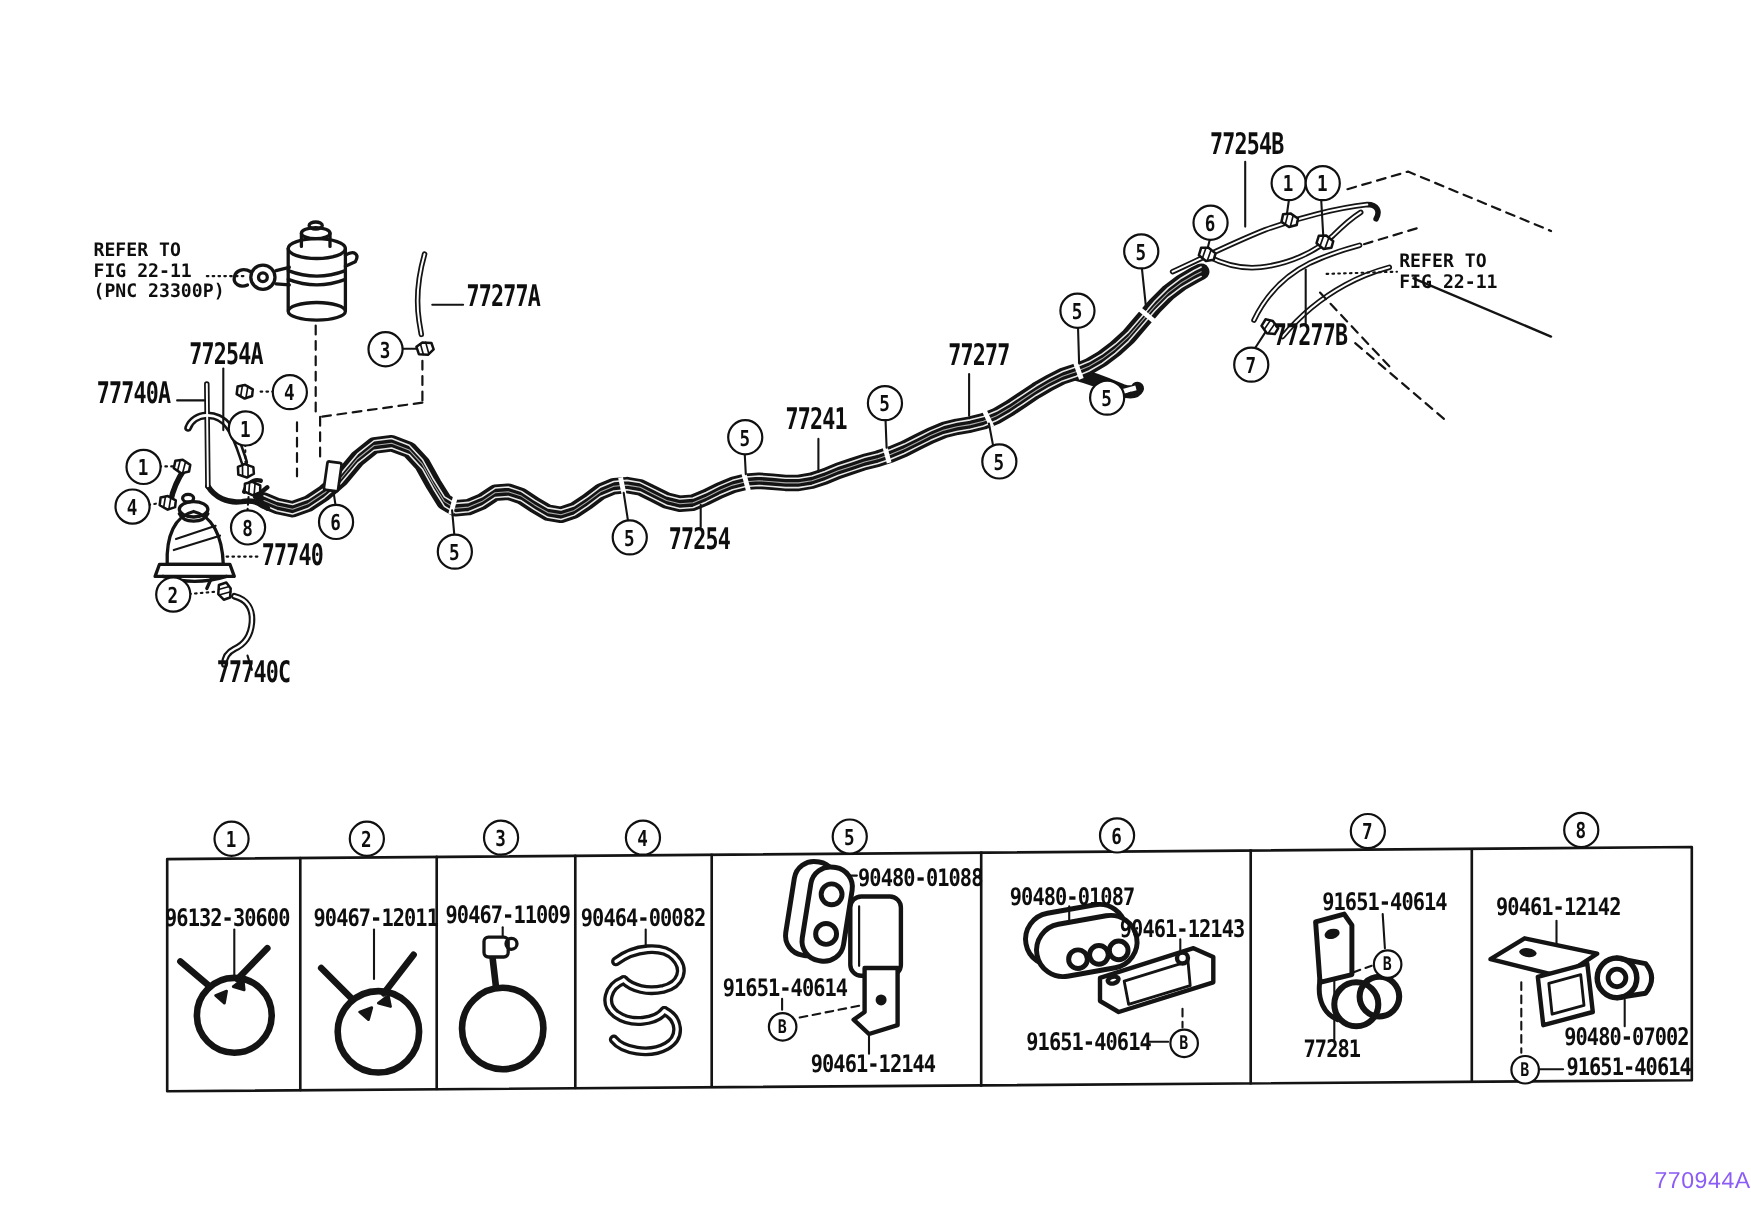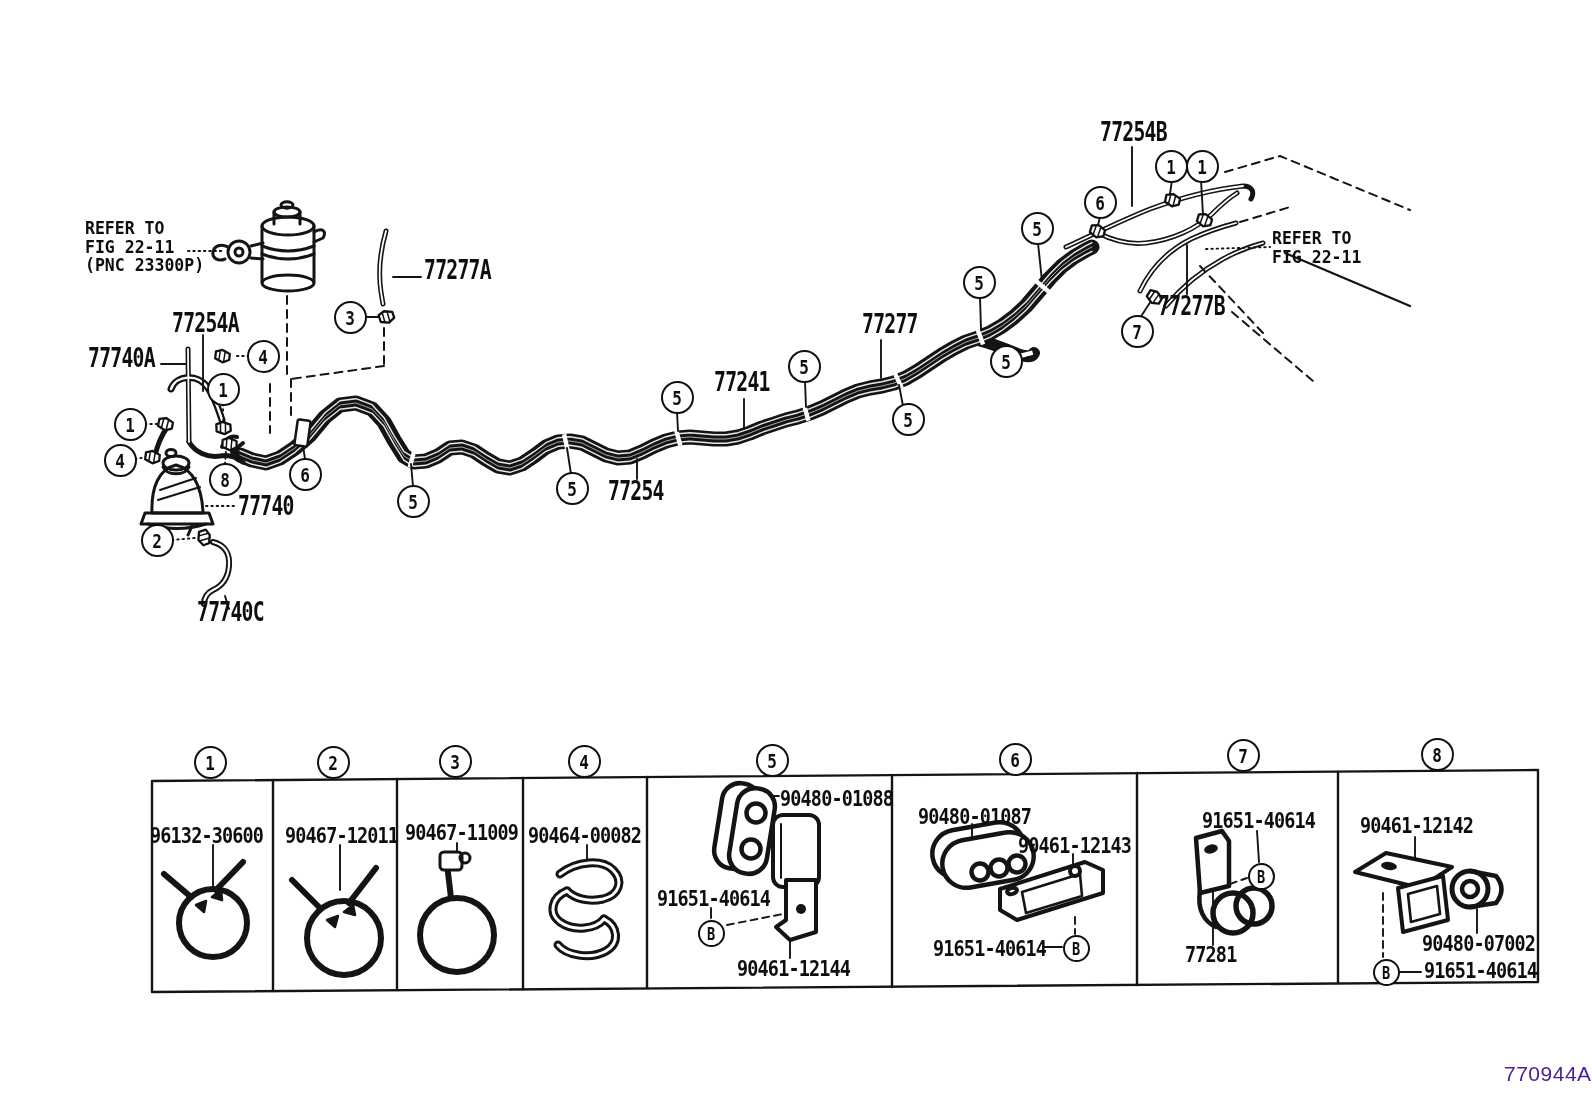--- a/index.html
+++ b/index.html
@@ -4,21 +4,21 @@
 <style>
   html,body{margin:0;padding:0;background:#fff;}
   #stage{position:relative;width:1592px;height:1099px;background:#fff;overflow:hidden;
          font-family:"DejaVu Sans Mono",monospace;}
   #art{position:absolute;left:0;top:0;}
   .lbl{position:absolute;white-space:pre-line;color:#0e0e0e;line-height:1;
        transform-origin:left top;}
   .lbl-part{font:700 27px "DejaVu Sans Mono",monospace;letter-spacing:-1px;transform:scaleX(0.73);}
   .lbl-note{font:700 17px "DejaVu Sans Mono",monospace;letter-spacing:0px;line-height:18.5px;transform:scaleX(0.97);}
   .lbl-tbl{font:700 22px "DejaVu Sans Mono",monospace;letter-spacing:-1px;transform:scaleX(0.84);}
-  .lbl-footer{font:400 21px "Liberation Sans",sans-serif;letter-spacing:0.5px;color:#4c1d95;transform:none;}
+  .lbl-footer{font:400 21px "Liberation Sans",sans-serif;letter-spacing:0.5px;color:#8b5cf6;transform:none;}
   .callout{position:absolute;width:29px;height:29px;margin-left:-16px;margin-top:-16px;
            border:2.6px solid #101010;border-radius:50%;background:#fff;
            display:flex;align-items:center;justify-content:center;box-sizing:content-box;}
   .callout span{font:700 20px "DejaVu Sans Mono",monospace;color:#0e0e0e;transform:scaleX(0.8);}
   .callout.small{width:23px;height:23px;margin-left:-13px;margin-top:-13px;border-width:2.2px;}
   .callout.small span{font-size:17px;}
 </style>
 </head>
 <body>
 

